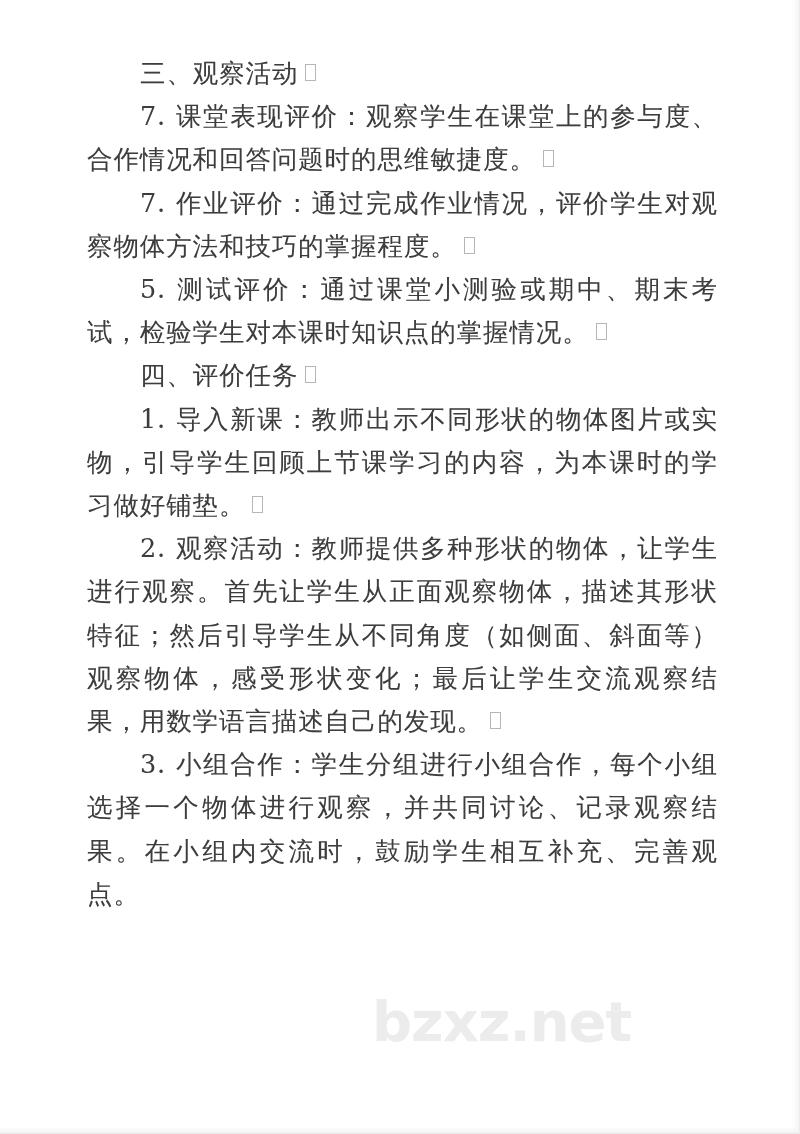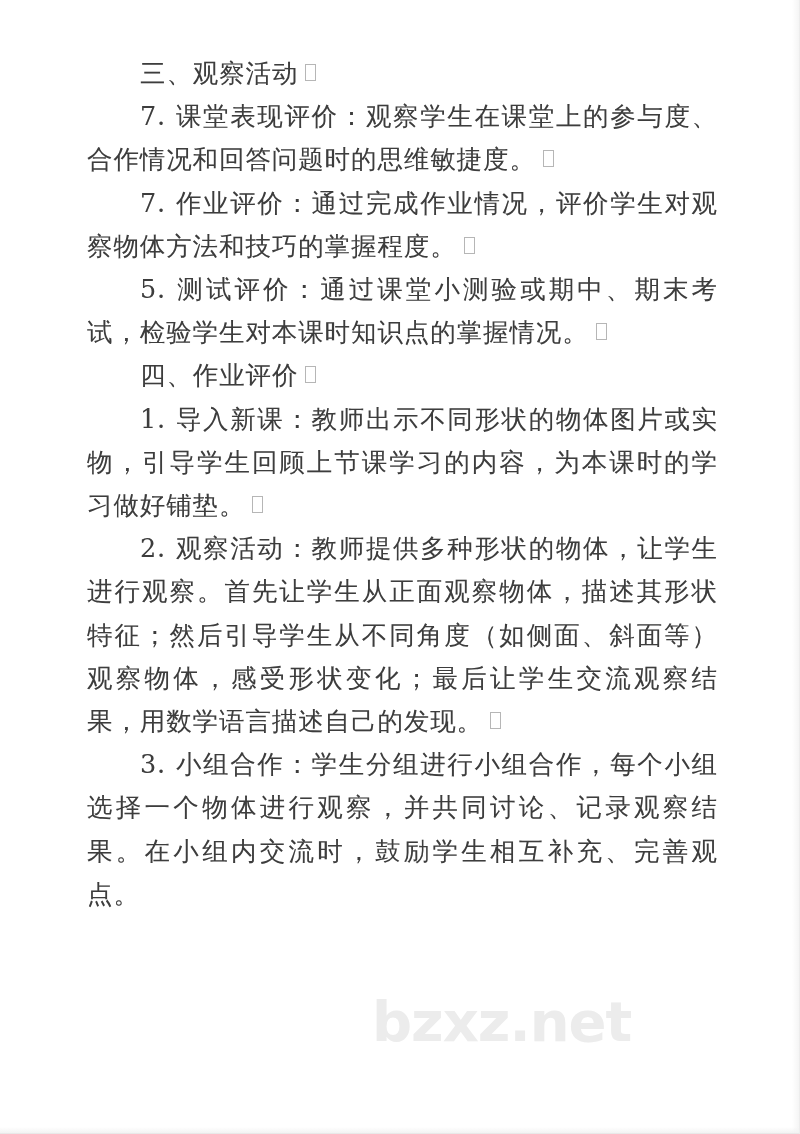--- a/index.html
+++ b/index.html
@@ -103,21 +103,21 @@
 
 
     <p class="para"><span>三、观察活动</span><span class="mark"></span></p>
 
     <p class="para"><span>7. 课堂表现评价：观察学生在课堂上的参与度、合作情况和回答问题时的思维敏捷度。</span><span class="mark"></span></p>
 
     <p class="para"><span>7. 作业评价：通过完成作业情况，评价学生对观察物体方法和技巧的掌握程度。</span><span class="mark"></span></p>
 
     <p class="para"><span>5. 测试评价：通过课堂小测验或期中、期末考试，检验学生对本课时知识点的掌握情况。</span><span class="mark"></span></p>
 
-    <p class="para"><span>四、作业评价</span><span class="mark"></span></p>
+    <p class="para"><span>四、评价任务</span><span class="mark"></span></p>
 
     <p class="para"><span>1. 导入新课：教师出示不同形状的物体图片或实物，引导学生回顾上节课学习的内容，为本课时的学习做好铺垫。</span><span class="mark"></span></p>
 
     <p class="para"><span>2. 观察活动：教师提供多种形状的物体，让学生进行观察。首先让学生从正面观察物体，描述其形状特征；然后引导学生从不同角度（如侧面、斜面等）观察物体，感受形状变化；最后让学生交流观察结果，用数学语言描述自己的发现。</span><span class="mark"></span></p>
 
     <p class="para"><span>3. 小组合作：学生分组进行小组合作，每个小组选择一个物体进行观察，并共同讨论、记录观察结果。在小组内交流时，鼓励学生相互补充、完善观点。</span></p>
 
   </div>
 
   <div id="scan-edge-right"></div>

